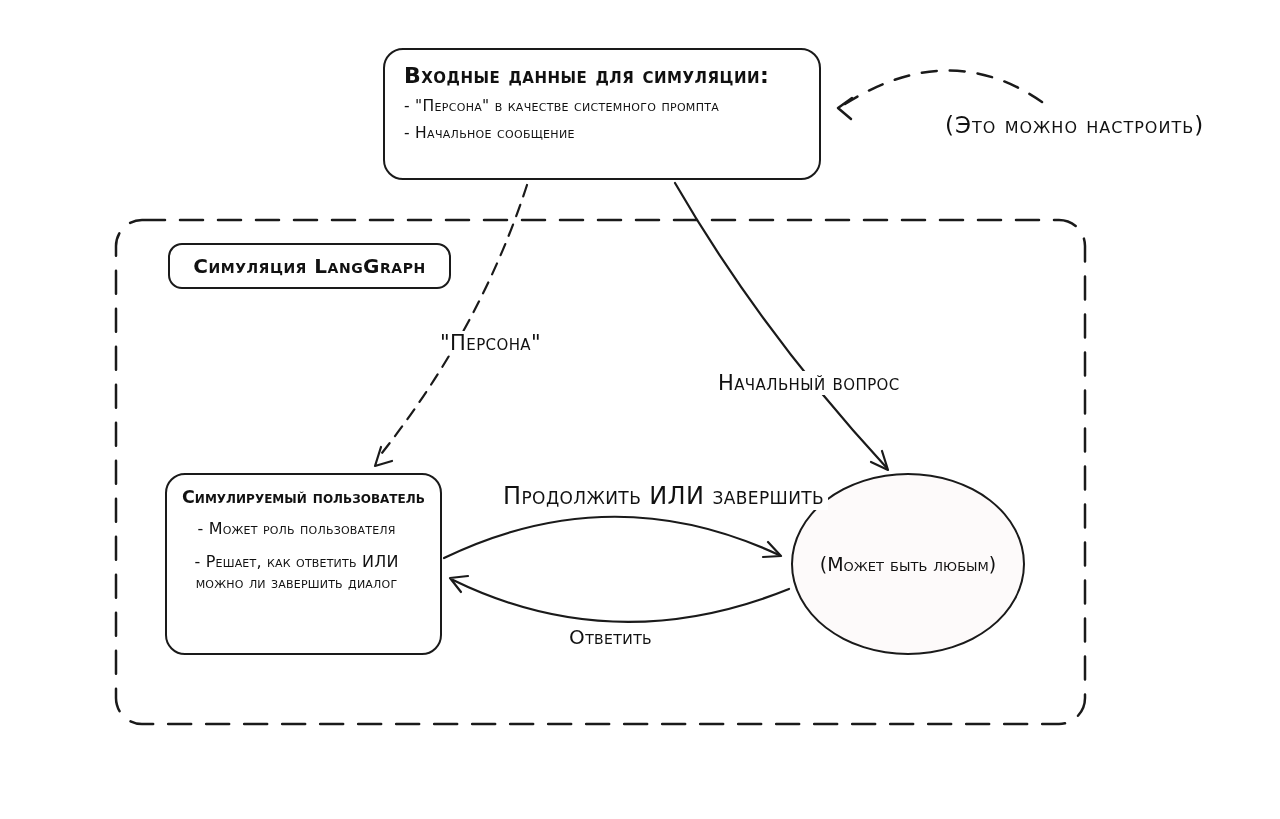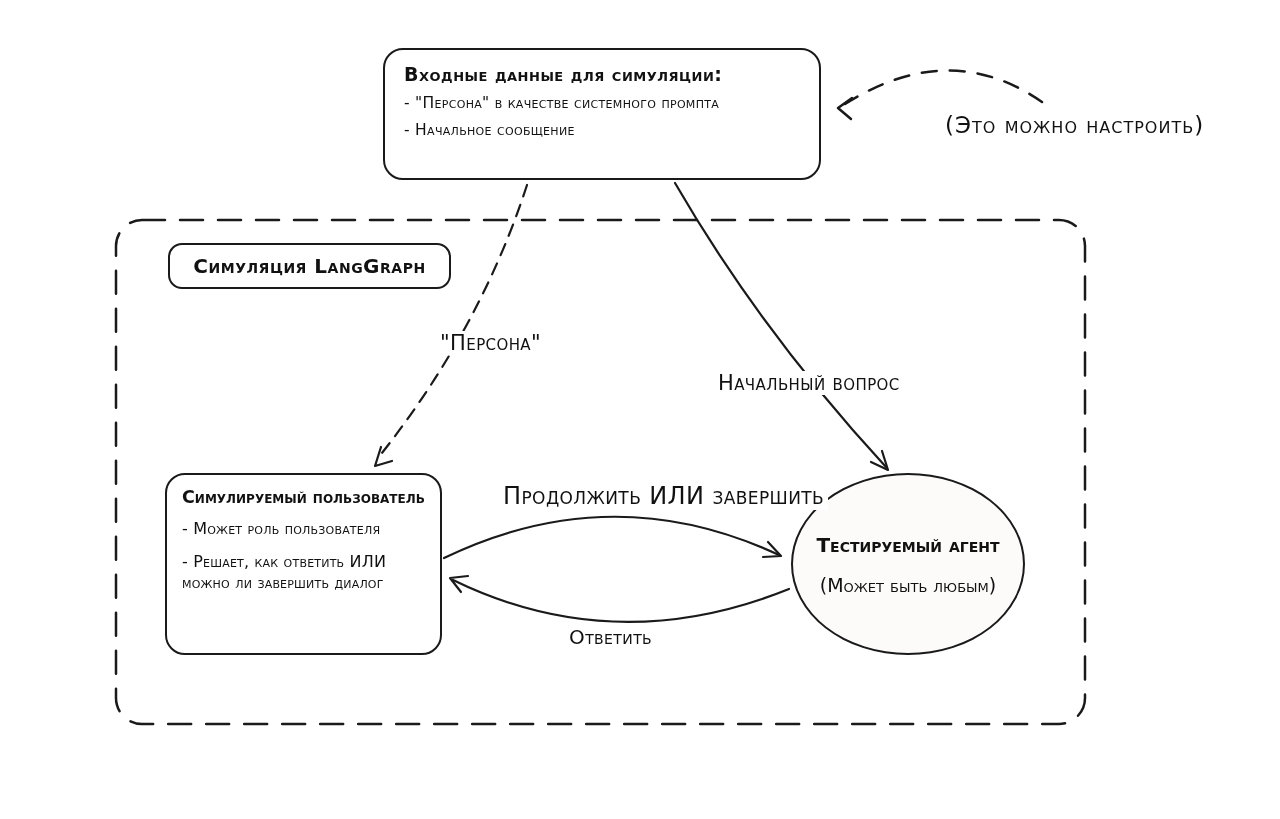--- a/index.html
+++ b/index.html
@@ -11,33 +11,33 @@
     font-variant-caps:small-caps;
     color:#111;
     overflow:hidden;
   }
   svg.layer{position:absolute;left:0;top:0;z-index:1;}
   .node{position:absolute;z-index:2;box-sizing:border-box;background:#fff;}
   .rounded-box{border:2.5px solid #1a1a1a;border-radius:18px;}
 
   
   .input-box{left:383px;top:48px;width:438px;height:132px;padding:13px 19px 0 19px;border-radius:20px;}
-  .input-box .box-title{font-size:19px;font-weight:bold;letter-spacing:.5px;white-space:nowrap;}
+  .input-box .box-title{font-size:22px;font-weight:bold;letter-spacing:.5px;white-space:nowrap;}
   .input-box .box-item{font-size:15.5px;margin-top:9px;letter-spacing:.3px;white-space:nowrap;}
 
   
   .annotation{left:945px;top:112px;font-size:23px;letter-spacing:1px;white-space:nowrap;background:transparent;}
 
   
   .container-label{left:168px;top:243px;width:283px;height:46px;border-radius:14px;
     display:flex;align-items:center;justify-content:center;
     font-size:20px;font-weight:bold;letter-spacing:.5px;}
 
   
-  .sim-user-box{left:165px;top:473px;width:277px;height:182px;padding:12px 29px 0 15px;border-radius:20px;}
+  .sim-user-box{left:165px;top:473px;width:277px;height:182px;padding:12px 29px 0 15px;border-radius:20px;text-align:center;}
   .sim-user-box .box-title{font-size:17.5px;font-weight:bold;white-space:nowrap;}
   .sim-user-box .box-item{font-size:16px;margin-top:11px;line-height:1.35;letter-spacing:.2px;}
 
   
   .agent-ellipse{left:791px;top:473px;width:234px;height:182px;
     border:2.5px solid #1a1a1a;border-radius:50%;background:#fdfafa;
     display:flex;flex-direction:column;align-items:center;justify-content:center;gap:17px;
     text-align:center;padding:0 14px;}
   .agent-ellipse .ellipse-title{font-size:20px;font-weight:bold;white-space:nowrap;}
   .agent-ellipse .ellipse-subtitle{font-size:19px;white-space:nowrap;}
@@ -86,21 +86,20 @@
 
   <div class="node rounded-box container-label">Симуляция LangGraph</div>
 
   <div class="node rounded-box sim-user-box">
     <div class="box-title">Симулируемый пользователь</div>
     <div class="box-item">- Может роль пользователя</div>
     <div class="box-item">- Решает, как ответить ИЛИ можно ли завершить диалог</div>
   </div>
 
   <div class="node agent-ellipse">
-    <div class="ellipse-title">Тестируемый агент</div>
     <div class="ellipse-subtitle">(Может быть любым)</div>
   </div>
 
   <div class="edge-label lbl-persona">"Персона"</div>
   <div class="edge-label lbl-question">Начальный вопрос</div>
   <div class="edge-label lbl-continue">Продолжить ИЛИ завершить</div>
   <div class="edge-label lbl-respond">Ответить</div>
 
 </div>
 

